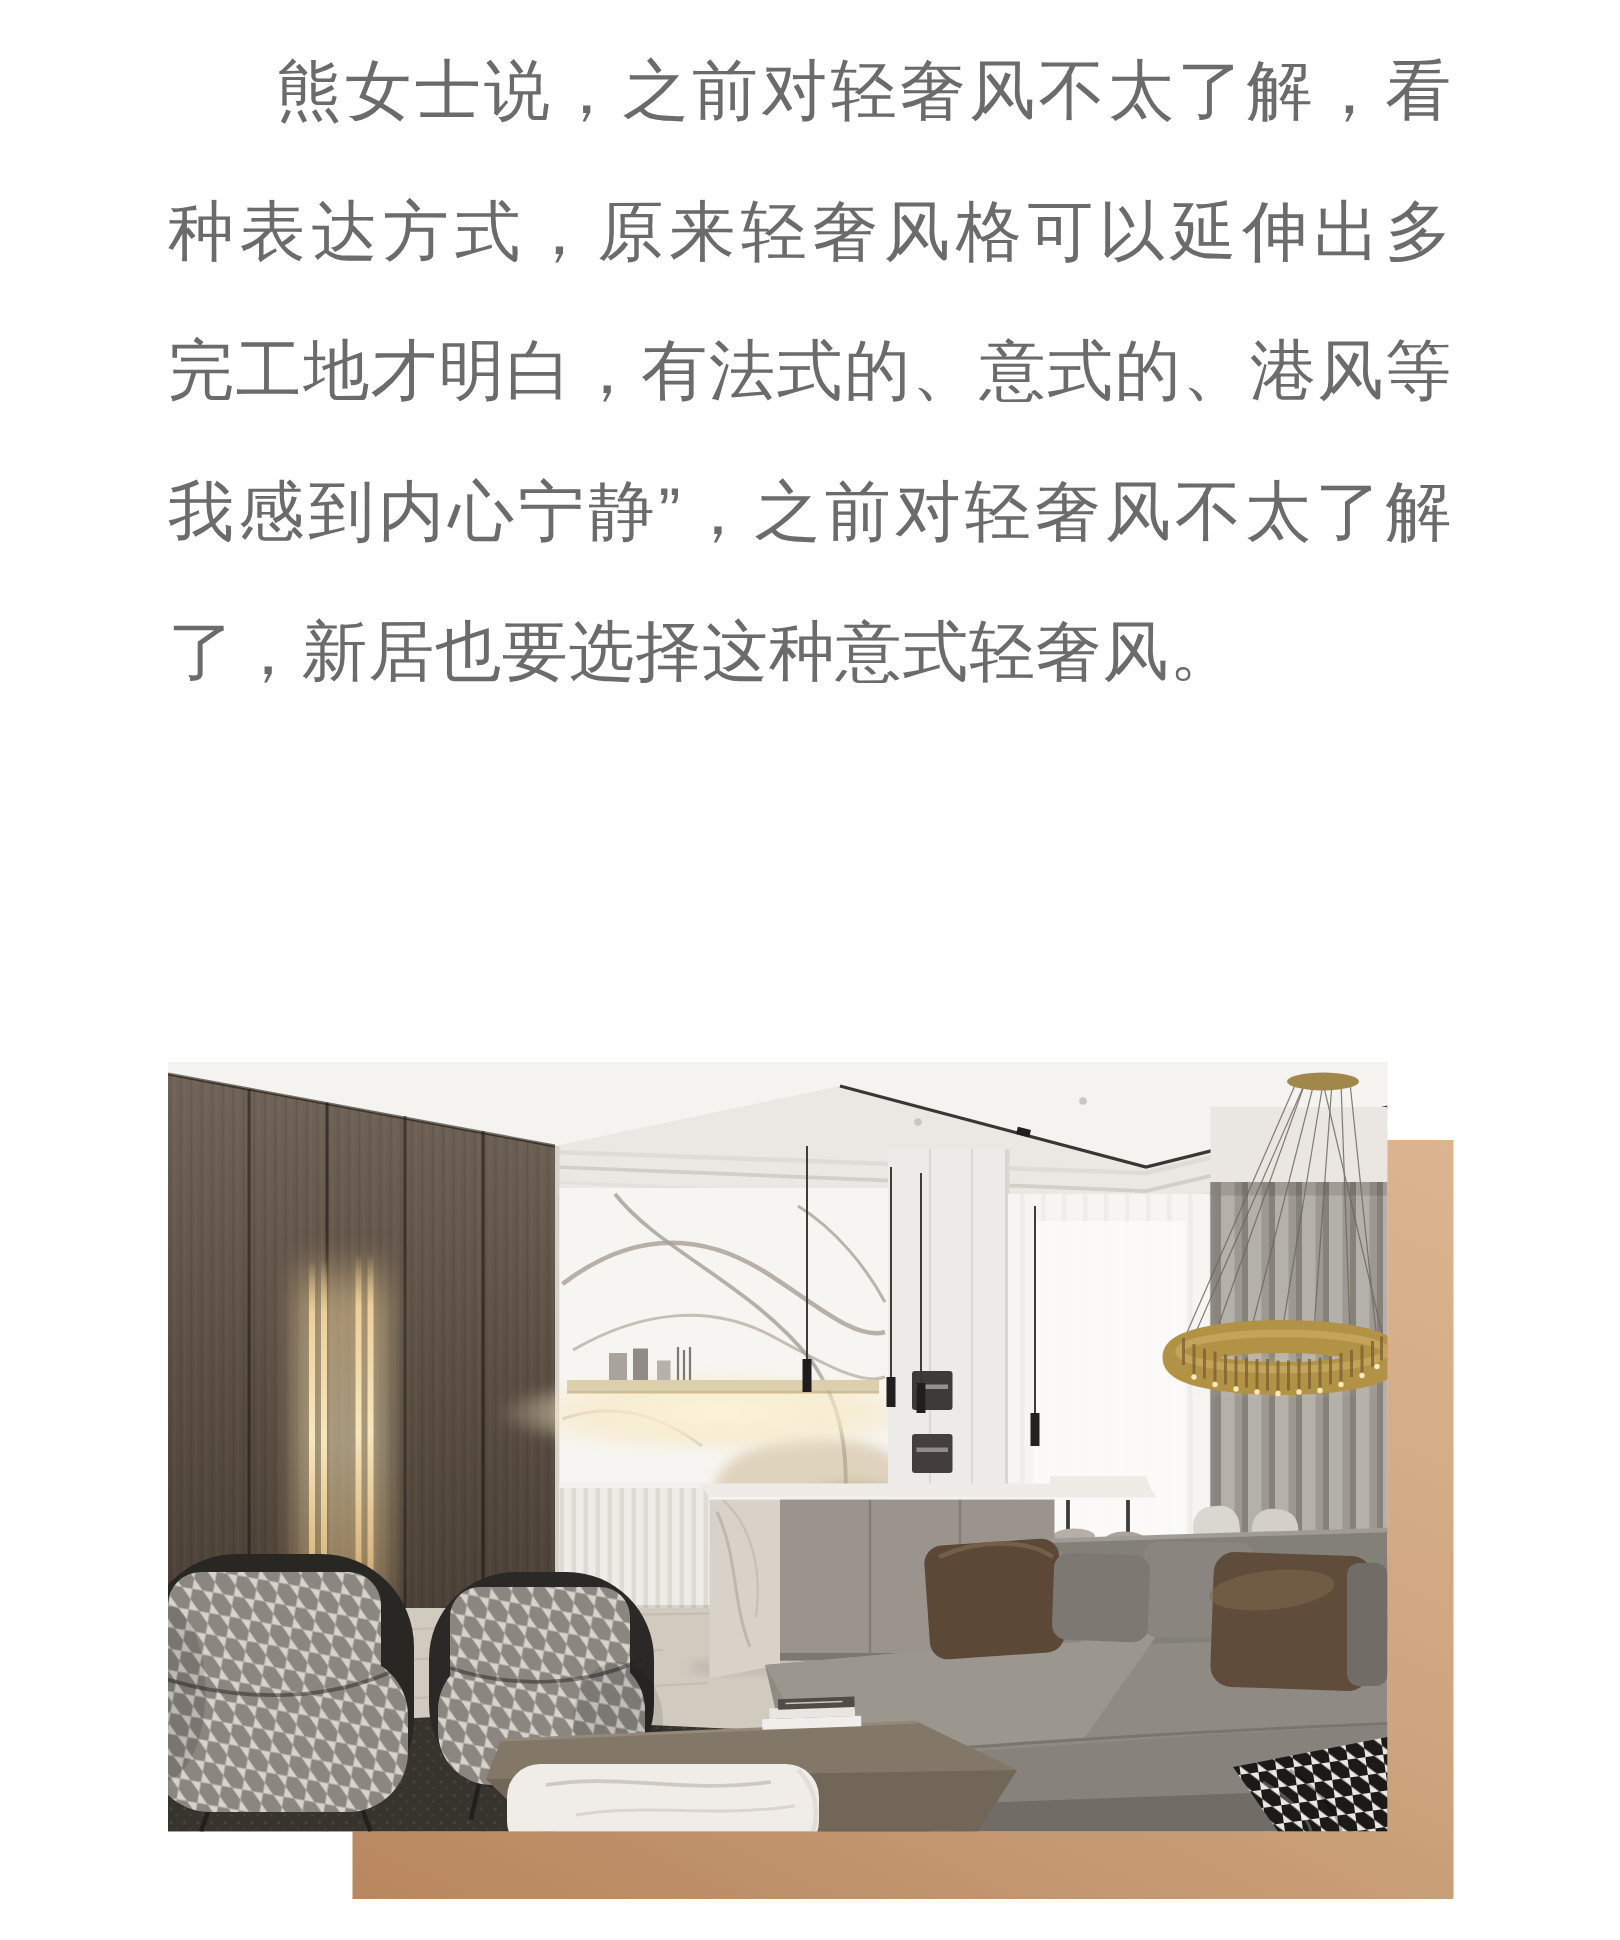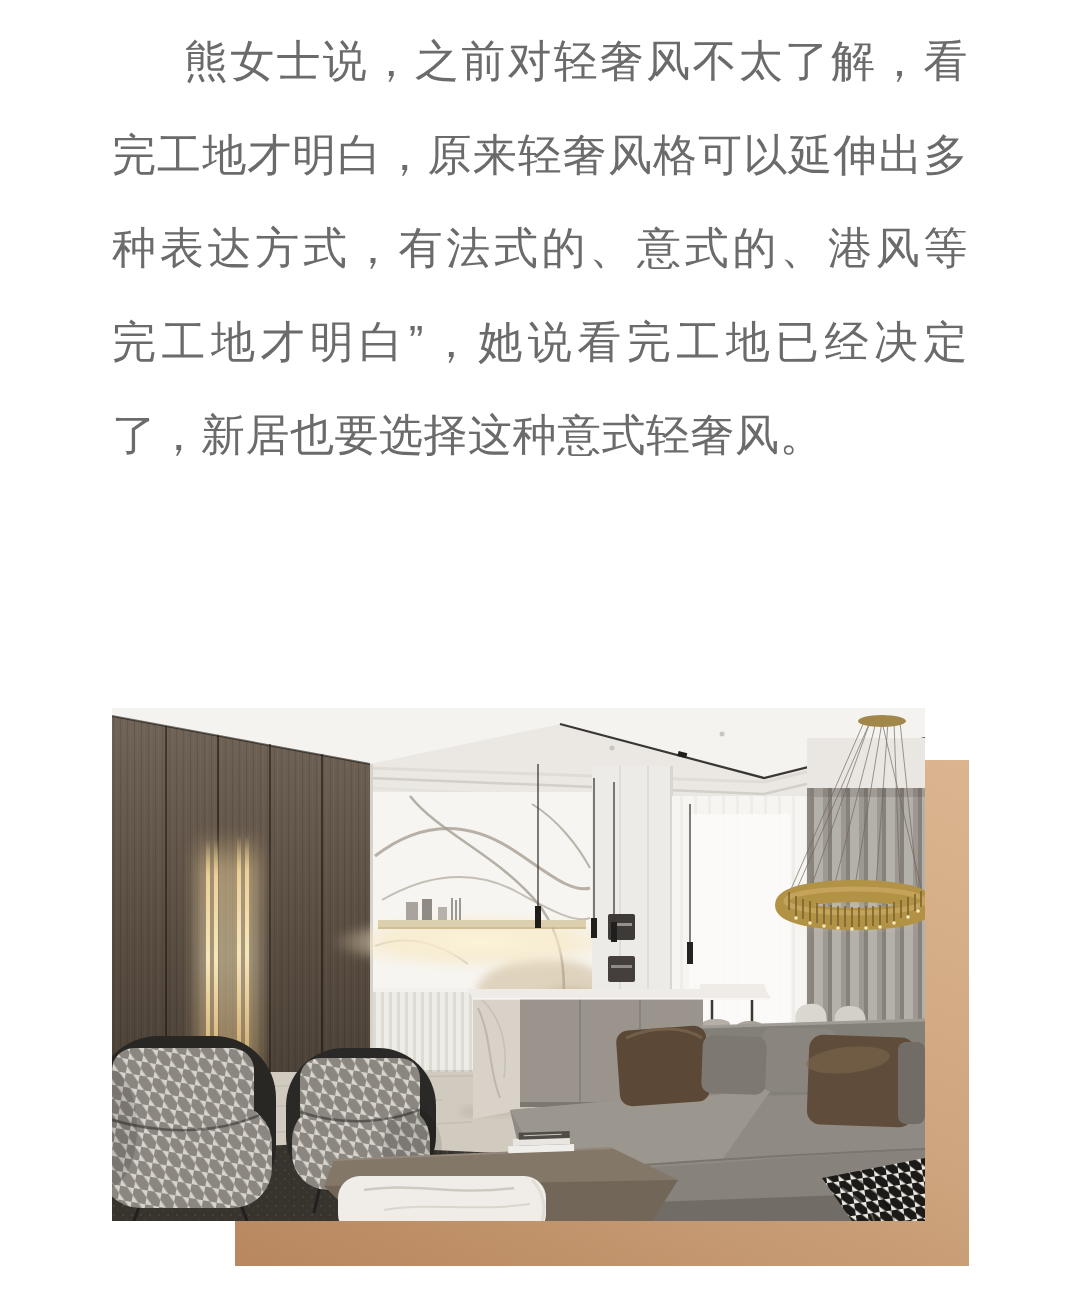--- a/index.html
+++ b/index.html
@@ -23,23 +23,23 @@
   .photo { position:absolute; left:112px; top:708px; width:813px; height:513px; }
   .photo svg { display:block; width:813px; height:513px; }
 </style>
 </head>
 <body>
 
 <div class="page">
 
   <div class="article">
     <div class="line">熊女士说，之前对轻奢风不太了解，看</div>
-    <div class="line">完工地才明白，原来轻奢风格可以延伸出多</div>
-    <div class="line">种表达方式，有法式的、意式的、港风等</div>
-    <div class="line">完工地才明白”，她说看完工地已经决定</div>
+    <div class="line">种表达方式，原来轻奢风格可以延伸出多</div>
+    <div class="line">完工地才明白，有法式的、意式的、港风等</div>
+    <div class="line">我感到内心宁静”，之前对轻奢风不太了解</div>
     <div class="line">了，新居也要选择这种意式轻奢风。</div>
   </div>
 
   <div class="accent-rect"></div>
 
   <div class="photo">
     <svg viewBox="0 0 813 513" xmlns="http://www.w3.org/2000/svg">
       <defs>
         <linearGradient id="wardG" x1="0" y1="0" x2="0" y2="1">
           <stop offset="0" stop-color="#706357"></stop>

